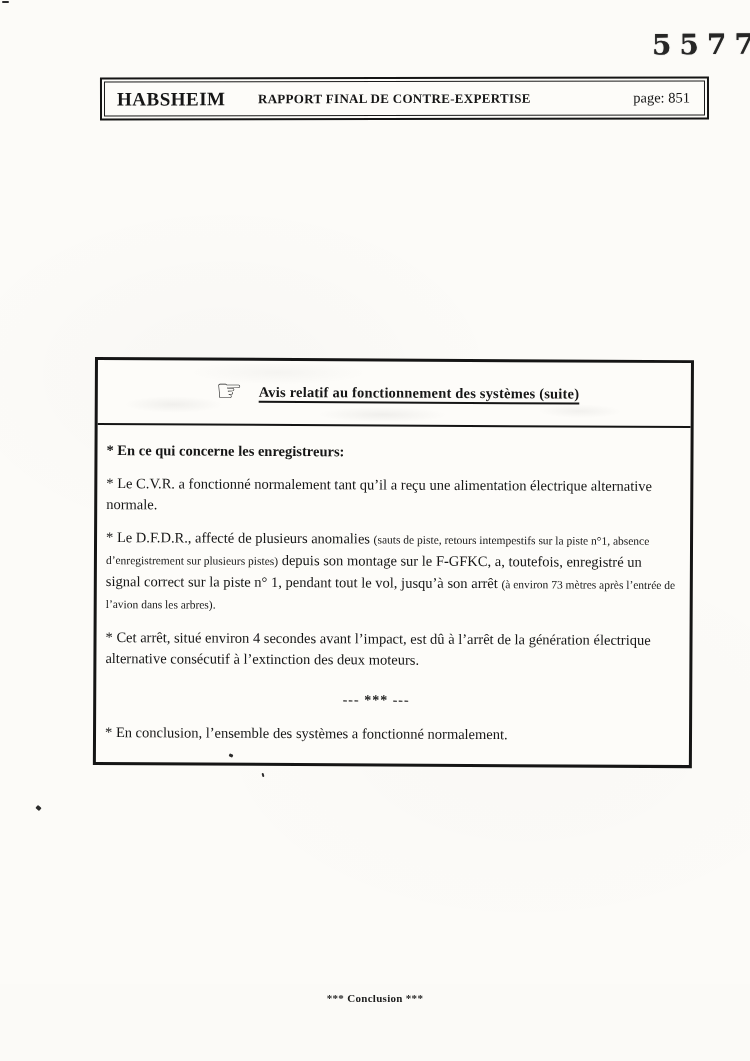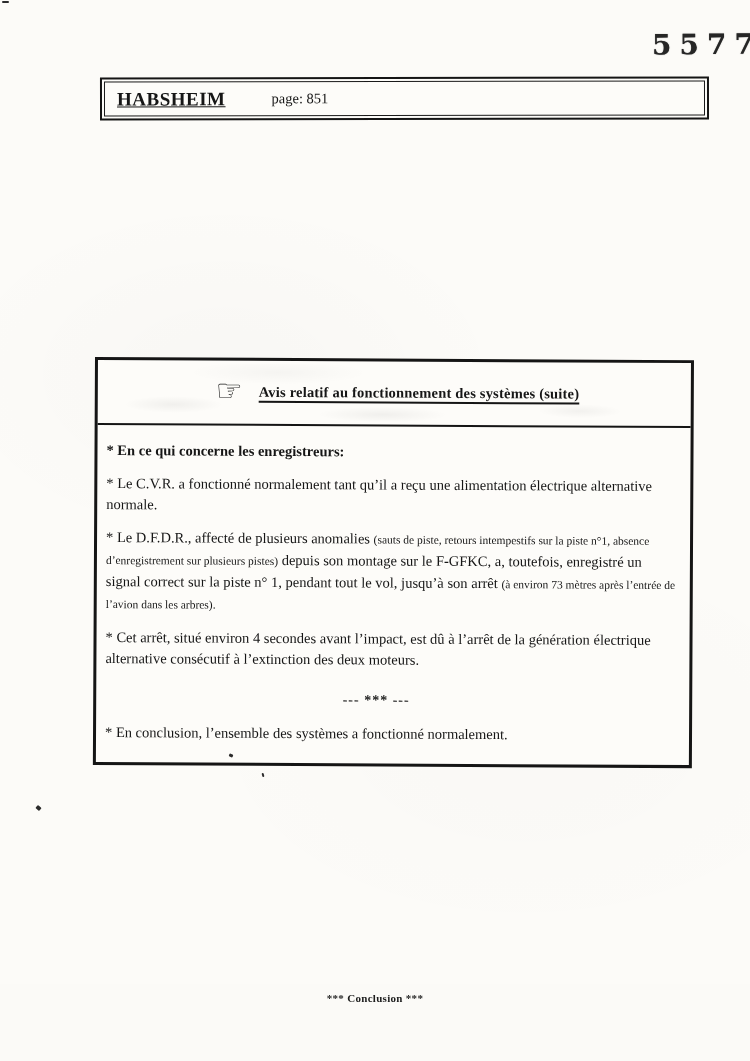--- a/index.html
+++ b/index.html
@@ -49,21 +49,20 @@
     border: 1px solid #1a1a1a;
     display: flex;
     align-items: center;
     padding: 0 14px 0 12px;
   }
   .header-left {
     font-size: 19px;
     font-weight: bold;
     letter-spacing: 0.5px;
     white-space: nowrap;
-    text-decoration: underline;
   }
   .header-center {
     flex: 1;
     text-align: center;
     font-size: 13px;
     font-weight: bold;
     letter-spacing: 0.3px;
     white-space: nowrap;
     padding-right: 24px;
   }
@@ -160,20 +159,21 @@
 </head>
 <body>
 
 <div class="page">
 
   <div class="stamp">5577</div>
 
   <div class="header-box">
     <div class="header-inner">
       <span class="header-left">HABSHEIM</span>
+      <span class="header-center">RAPPORT FINAL DE CONTRE-EXPERTISE</span>
       <span class="header-right">page: 851</span>
     </div>
   </div>
 
   <div class="notice-box">
     <div class="notice-title">
       <span class="hand-icon">☞</span>
       <span class="notice-heading">Avis relatif au fonctionnement des systèmes (suite)</span>
     </div>
     <div class="notice-body">

